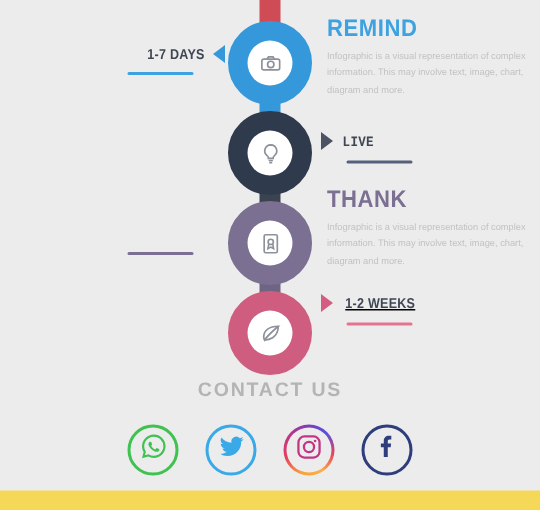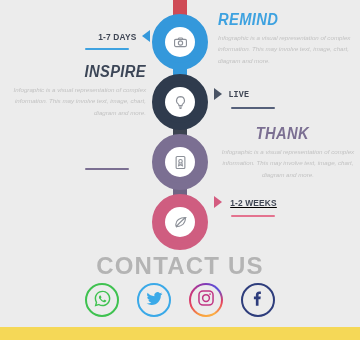--- a/index.html
+++ b/index.html
@@ -24,39 +24,39 @@
         display:flex;align-items:center;justify-content:center;box-sizing:border-box;}
   .node .inner{width:30px;height:30px;border-radius:50%;background:#fff;
         display:flex;align-items:center;justify-content:center;}
   .node .inner svg{display:block;}
   .n1{top:14px; border:7px solid #3498db;background:#3498db;}
   .n2{top:74px; border:7px solid #2f3b4d;background:#2f3b4d;}
   .n3{top:134px;border:7px solid #7b6f92;background:#7b6f92;}
   .n4{top:194px;border:7px solid #cf5d80;background:#cf5d80;}
 
   
-  .block{position:absolute;width:140px;font-style:italic;}
+  .block{position:absolute;width:140px;}
   .block .head{
     font-weight:bold;letter-spacing:.4px;line-height:1;
     font-size:16px;margin:0 0 4px 0;
     transform:scaleX(.92);
   }
   .block .body{
     font-size:6.2px;line-height:1.85;color:#c2c2c2;margin:0;
   }
   .right{left:218px;text-align:left;}
   .right .head{transform-origin:left center;}
   .left{left:6px;text-align:right;width:140px;}
   .left .head{transform-origin:right center;}
 
   .b-remind{top:12px;}
   .b-remind .head{color:#3ea2e0;}
   .b-inspire{top:64px;}
   .b-inspire .head{color:#3c4657;}
-  .b-thank{top:126px;text-align:center;}
+  .b-thank{top:126px;}
   .b-thank .head{color:#7b6f92;}
   .b-engage{top:184px;}
   .b-engage .head{color:#e4738f;}
 
   
   .marker{position:absolute;display:flex;align-items:flex-end;gap:5px;}
   .marker .txt{font-size:9.5px;font-weight:bold;color:#3f4654;
                letter-spacing:.2px;transform:scaleX(.88);white-space:nowrap;}
   .marker .tri{width:0;height:0;}
   .tri-l{border-top:6px solid transparent;border-bottom:6px solid transparent;
@@ -78,21 +78,21 @@
   .m3 .tri{color:#7b6f92;}
   .r3{top:168px;left:85px;background:#7b6f92;}
 
   .m4{top:196px;left:214px;text-decoration:underline;}
   .m4 .tri{color:#d45c80;}
   .r4{top:215px;left:231px;background:#e4738f;}
 
   
   .contact-title{
     position:absolute;top:252px;left:0;width:360px;text-align:center;
-    font-size:24px;font-weight:bold;color:#b4b4b4;letter-spacing:1.2px;
+    font-size:13px;font-weight:bold;color:#b4b4b4;letter-spacing:1.2px;
   }
   .socials{position:absolute;top:283px;left:0;width:360px;
            display:flex;justify-content:center;gap:18px;}
   .soc{width:34px;height:34px;border-radius:50%;box-sizing:border-box;
        display:flex;align-items:center;justify-content:center;background:transparent;}
   .soc-wa{border:2px solid #3fc250;}
   .soc-tw{border:2px solid #3aa9e8;}
   .soc-ig{border:2px solid transparent;position:relative;}
   .soc-ig::before{content:"";position:absolute;inset:-2px;border-radius:50%;
     background:conic-gradient(from 200deg,#f9a03c,#e4405f,#c13584,#833ab4,#5851db,#e4405f,#fcaf45,#f9a03c);
@@ -160,24 +160,20 @@
         </svg>
       </span>
     </div>
   </div>
 
   <div class="block right b-remind">
     <div class="head">REMIND</div>
     <div class="body">Infographic is a visual representation of complex information. This may involve text, image, chart, diagram and more.</div>
   </div>
 
-  <div class="block left b-inspire">
-    <div class="head">INSPIRE</div>
-    <div class="body">Infographic is a visual representation of complex information. This may involve text, image, chart, diagram and more.</div>
-  </div>
 
   <div class="block right b-thank">
     <div class="head">THANK</div>
     <div class="body">Infographic is a visual representation of complex information. This may involve text, image, chart, diagram and more.</div>
   </div>
 
 
   <div class="marker m1">
     <span class="txt">1-7 DAYS</span>
     <span class="tri tri-l"></span>

